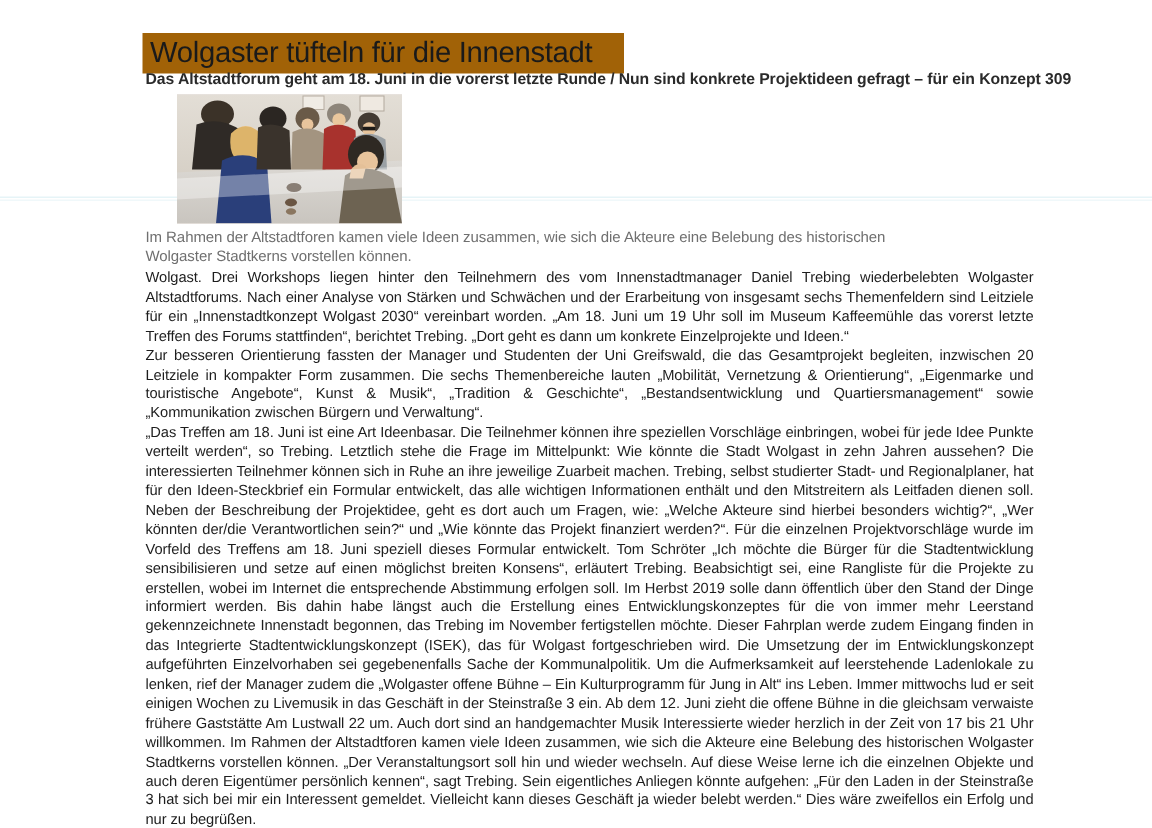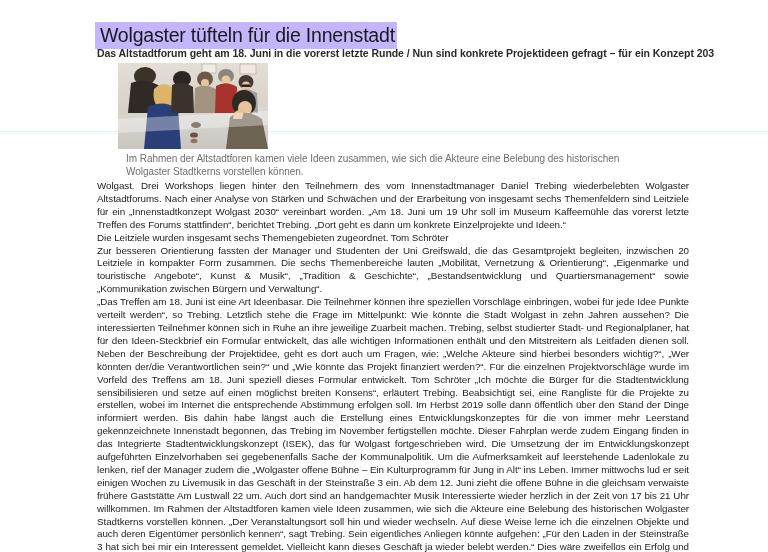--- a/index.html
+++ b/index.html
@@ -37,27 +37,27 @@
   }
 
   
   .headline-wrap {
     position: absolute;
     left: 95px;
     top: 22px;
   }
   .headline {
     display: inline-block;
-    background: #c4b5fd;
+    background: #a16207;
     color: #1a1a1a;
     font-size: 19.5px;
     font-weight: 400;
     line-height: 24px;
     letter-spacing: -0.2px;
-    padding: 1px 2px 2px 5px;
+    padding: 1px 21px 2px 5px;
     white-space: nowrap;
   }
 
   .subhead {
     position: absolute;
     left: 97px;
     top: 47px;
     font-size: 10.5px;
     font-weight: bold;
     line-height: 13px;
@@ -81,21 +81,20 @@
   
   .caption {
     position: absolute;
     left: 97px;
     top: 153px;
     width: 540px;
     font-size: 10px;
     line-height: 12.5px;
     color: #6f6f6f;
     letter-spacing: -0.05px;
-    margin-left: 29px;
   }
 
   
   .body-col {
     position: absolute;
     left: 97px;
     top: 180px;
     width: 592px;
     font-size: 9.8px;
     line-height: 12.9px;
@@ -114,21 +113,21 @@
 
 <div class="page">
 
   <div class="scan-band b1"></div>
   <div class="scan-band b2"></div>
 
   <div class="headline-wrap">
     <span class="headline">Wolgaster tüfteln für die Innenstadt</span>
   </div>
 
-  <div class="subhead">Das Altstadtforum geht am 18. Juni in die vorerst letzte Runde / Nun sind konkrete Projektideen gefragt – für ein Konzept 203</div>
+  <div class="subhead">Das Altstadtforum geht am 18. Juni in die vorerst letzte Runde / Nun sind konkrete Projektideen gefragt – für ein Konzept 309</div>
 
   <div class="photo">
     <svg width="150" height="86" viewBox="0 0 150 86" xmlns="http://www.w3.org/2000/svg">
       <defs>
         <linearGradient id="wall" x1="0" y1="0" x2="0" y2="1">
           <stop offset="0%" stop-color="#e3ded6"></stop>
           <stop offset="100%" stop-color="#cfc8bd"></stop>
         </linearGradient>
         <linearGradient id="table" x1="0" y1="0" x2="0" y2="1">
           <stop offset="0%" stop-color="#dcd9d4"></stop>
@@ -177,18 +176,17 @@
       <ellipse cx="76" cy="78" rx="3.4" ry="2.2" fill="#8a7660"></ellipse>
 
       <path d="M0 56 L150 48 L150 62 L0 70 Z" fill="#ffffff" opacity="0.35"></path>
     </svg>
   </div>
 
   <div class="caption">Im Rahmen der Altstadtforen kamen viele Ideen zusammen, wie sich die Akteure eine Belebung des historischen Wolgaster Stadtkerns vorstellen können.</div>
 
   <div class="body-col">
     <p><span class="lead">Wolgast.</span> <span>Drei Workshops liegen hinter den Teilnehmern des vom Innenstadtmanager Daniel Trebing wiederbelebten Wolgaster Altstadtforums. Nach einer Analyse von Stärken und Schwächen und der Erarbeitung von insgesamt sechs Themenfeldern sind Leitziele für ein „Innenstadtkonzept Wolgast 2030“ vereinbart worden.  „Am 18. Juni um 19 Uhr soll im Museum Kaffeemühle das vorerst letzte Treffen des Forums stattfinden“, berichtet Trebing. „Dort geht es dann um konkrete Einzelprojekte und Ideen.“</span></p>
-    <p class="nojust">Die Leitziele wurden insgesamt sechs Themengebieten zugeordnet. Tom Schröter</p>
     <p>Zur besseren Orientierung fassten der Manager und Studenten der Uni Greifswald, die das Gesamtprojekt begleiten, inzwischen 20 Leitziele in kompakter Form zusammen. Die sechs Themenbereiche lauten „Mobilität, Vernetzung &amp; Orientierung“, „Eigenmarke und touristische Angebote“, Kunst &amp; Musik“, „Tradition &amp; Geschichte“, „Bestandsentwicklung und Quartiersmanagement“ sowie „Kommunikation zwischen Bürgern und Verwaltung“.</p>
     <p>„Das Treffen am 18. Juni ist eine Art Ideenbasar. Die Teilnehmer können ihre speziellen Vorschläge einbringen, wobei für jede Idee Punkte verteilt werden“, so Trebing. Letztlich stehe die Frage im Mittelpunkt: Wie könnte die Stadt Wolgast in zehn Jahren aussehen? Die interessierten Teilnehmer können sich in Ruhe an ihre jeweilige Zuarbeit machen. Trebing, selbst studierter Stadt- und Regionalplaner, hat für den Ideen-Steckbrief ein Formular entwickelt, das alle wichtigen Informationen enthält und den Mitstreitern als Leitfaden dienen soll. Neben der Beschreibung der Projektidee, geht es dort auch um Fragen, wie: „Welche Akteure sind hierbei besonders wichtig?“, „Wer könnten der/die Verantwortlichen sein?“ und „Wie könnte das Projekt finanziert werden?“. Für die einzelnen Projektvorschläge wurde im Vorfeld des Treffens am 18. Juni speziell dieses Formular entwickelt. Tom Schröter  „Ich möchte die Bürger für die Stadtentwicklung sensibilisieren und setze auf einen möglichst breiten Konsens“, erläutert Trebing. Beabsichtigt sei, eine Rangliste für die Projekte zu erstellen, wobei im Internet die entsprechende Abstimmung erfolgen soll. Im Herbst 2019 solle dann öffentlich über den Stand der Dinge informiert werden. Bis dahin habe längst auch die Erstellung eines Entwicklungskonzeptes für die von immer mehr Leerstand gekennzeichnete Innenstadt begonnen, das Trebing im November fertigstellen möchte. Dieser Fahrplan werde zudem Eingang finden in das Integrierte Stadtentwicklungskonzept (ISEK), das für Wolgast fortgeschrieben wird. Die Umsetzung der im Entwicklungskonzept aufgeführten Einzelvorhaben sei gegebenenfalls Sache der Kommunalpolitik. Um die Aufmerksamkeit auf leerstehende Ladenlokale zu lenken, rief der Manager zudem die „Wolgaster offene Bühne – Ein Kulturprogramm für Jung in Alt“ ins Leben. Immer mittwochs lud er seit einigen Wochen zu Livemusik in das Geschäft in der Steinstraße 3 ein. Ab dem 12. Juni zieht die offene Bühne in die gleichsam verwaiste frühere Gaststätte Am Lustwall 22 um. Auch dort sind an handgemachter Musik Interessierte wieder herzlich in der Zeit von 17 bis 21 Uhr willkommen. Im Rahmen der Altstadtforen kamen viele Ideen zusammen, wie sich die Akteure eine Belebung des historischen Wolgaster Stadtkerns vorstellen können. „Der Veranstaltungsort soll hin und wieder wechseln. Auf diese Weise lerne ich die einzelnen Objekte und auch deren Eigentümer persönlich kennen“, sagt Trebing. Sein eigentliches Anliegen könnte aufgehen: „Für den Laden in der Steinstraße 3 hat sich bei mir ein Interessent gemeldet. Vielleicht kann dieses Geschäft ja wieder belebt werden.“ Dies wäre zweifellos ein Erfolg und nur zu begrüßen.</p>
   </div>
 
 </div>
 
 </body></html>

